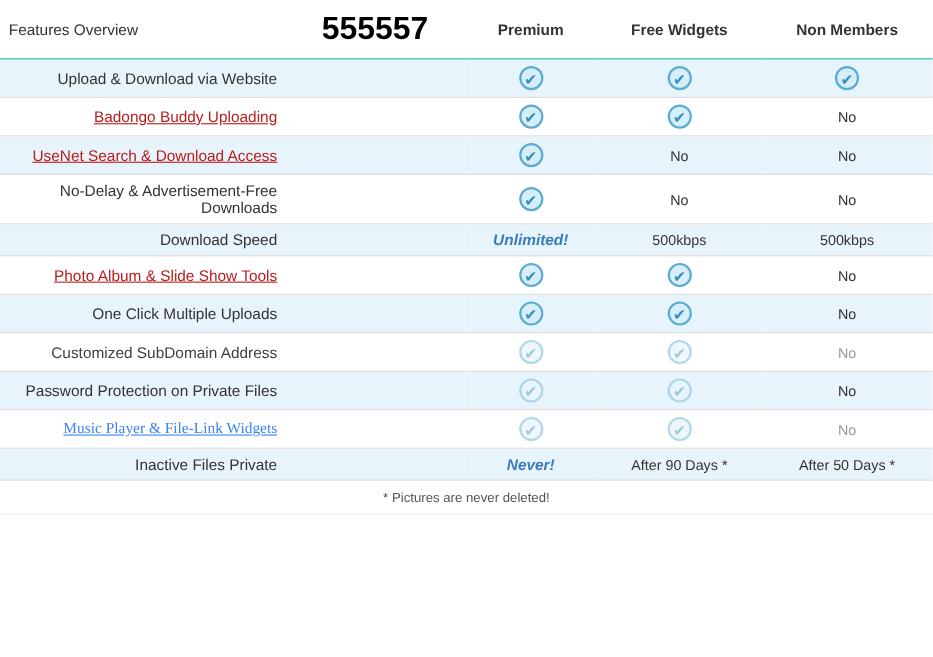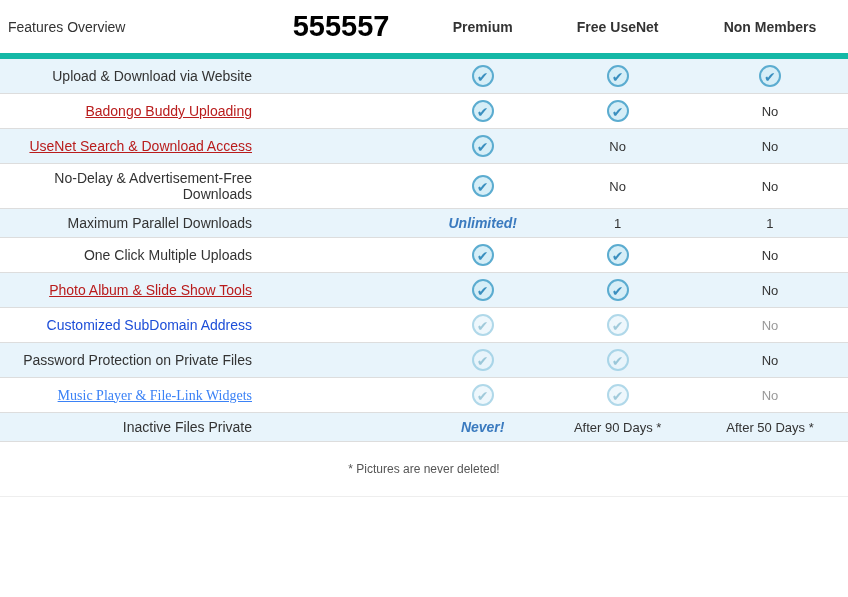--- a/index.html
+++ b/index.html
@@ -22,21 +22,21 @@
 
     thead tr {
       background: #fff;
     }
 
     thead th {
       padding: 10px 8px;
       text-align: center;
       font-weight: bold;
       font-size: 14px;
-      border-bottom: 6px solid #14b8a6;
+      border-bottom: 1px solid #14b8a6;
     }
 
     thead th.features-header {
       text-align: left;
       font-weight: normal;
       font-size: 14px;
     }
 
     thead th.premium-header {
       font-size: 29px;
@@ -101,21 +101,21 @@
       font-style: italic;
       font-weight: bold;
       font-size: 14px;
     }
 
     .note-row td {
       background: #fff !important;
       font-size: 12px;
       color: #555;
       text-align: center;
-      padding: 20px 8px;
+      padding: 8px 8px;
       border-bottom: none;
     }
 
     .footer-bar {
       display: flex;
       align-items: center;
       padding: 12px 10px;
       background: #fff;
       border-top: 1px solid #eee;
       gap: 20px;
@@ -128,21 +128,21 @@
 </head>
 <body>
 
 <div class="table-container">
   <table>
     <thead>
       <tr>
         <th class="features-header">Features Overview</th>
         <th class="premium-header">555557</th>
         <th>Premium</th>
-        <th>Free UseNet</th>
+        <th>Free Widgets</th>
         <th>Non Members</th>
       </tr>
     </thead>
     <tbody id="table-body">
     <tr>
           <td class="feature-name">Upload &amp; Download via Website</td>
           <td></td>
           <td><span class="check-icon">✔</span></td>
           <td><span class="check-icon">✔</span></td>
           <td><span class="check-icon">✔</span></td>
@@ -162,42 +162,42 @@
           <td>No</td>
         </tr>
         <tr>
           <td class="feature-name">No-Delay &amp; Advertisement-Free Downloads</td>
           <td></td>
           <td><span class="check-icon">✔</span></td>
           <td>No</td>
           <td>No</td>
         </tr>
         <tr>
-          <td class="feature-name">Maximum Parallel Downloads</td>
+          <td class="feature-name">Download Speed</td>
           <td></td>
           <td><span class="unlimited">Unlimited!</span></td>
-          <td>1</td>
-          <td>1</td>
+          <td>500kbps</td>
+          <td>500kbps</td>
+        </tr>
+        <tr>
+          <td class="feature-name"><a href="#">Photo Album &amp; Slide Show Tools</a></td>
+          <td></td>
+          <td><span class="check-icon">✔</span></td>
+          <td><span class="check-icon">✔</span></td>
+          <td>No</td>
         </tr>
         <tr>
           <td class="feature-name">One Click Multiple Uploads</td>
           <td></td>
           <td><span class="check-icon">✔</span></td>
           <td><span class="check-icon">✔</span></td>
           <td>No</td>
         </tr>
         <tr>
-          <td class="feature-name"><a href="#">Photo Album &amp; Slide Show Tools</a></td>
-          <td></td>
-          <td><span class="check-icon">✔</span></td>
-          <td><span class="check-icon">✔</span></td>
-          <td>No</td>
-        </tr>
-        <tr>
-          <td class="feature-name" style="color: #1d4ed8; padding-left: 12px;">Customized SubDomain Address</td>
+          <td class="feature-name" style="color: #404040; padding-left: 12px;">Customized SubDomain Address</td>
           <td></td>
           <td><span class="check-icon-dim">✔</span></td>
           <td><span class="check-icon-dim">✔</span></td>
           <td style="color: rgb(153, 153, 153);">No</td>
         </tr>
         <tr>
           <td class="feature-name">Password Protection on Private Files</td>
           <td></td>
           <td><span class="check-icon-dim">✔</span></td>
           <td><span class="check-icon-dim">✔</span></td>

